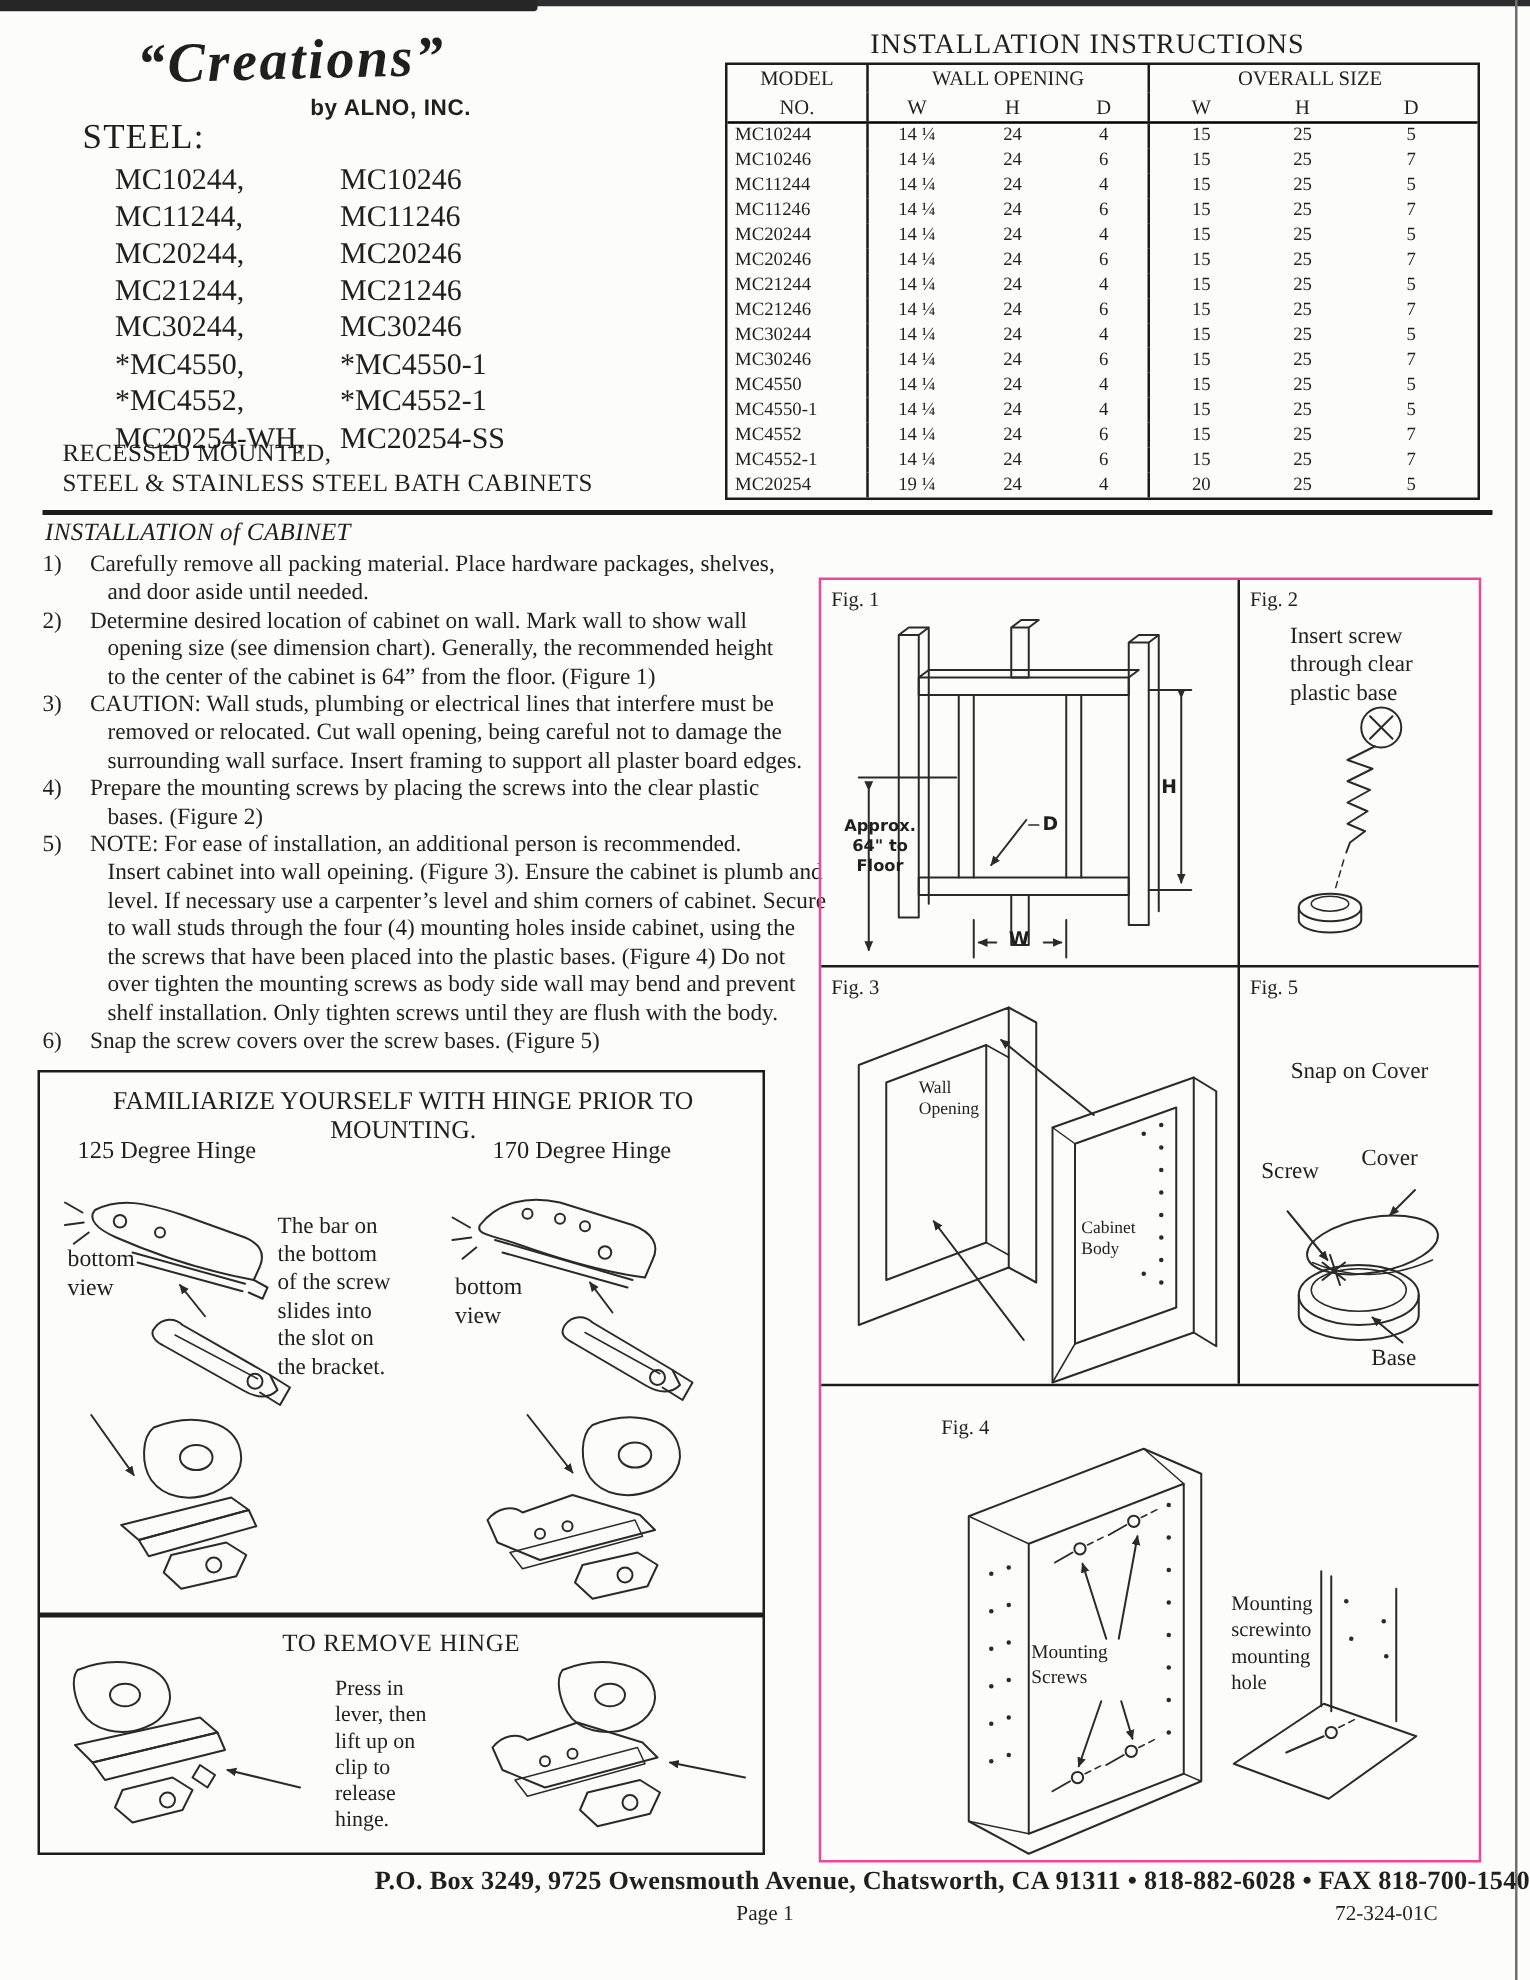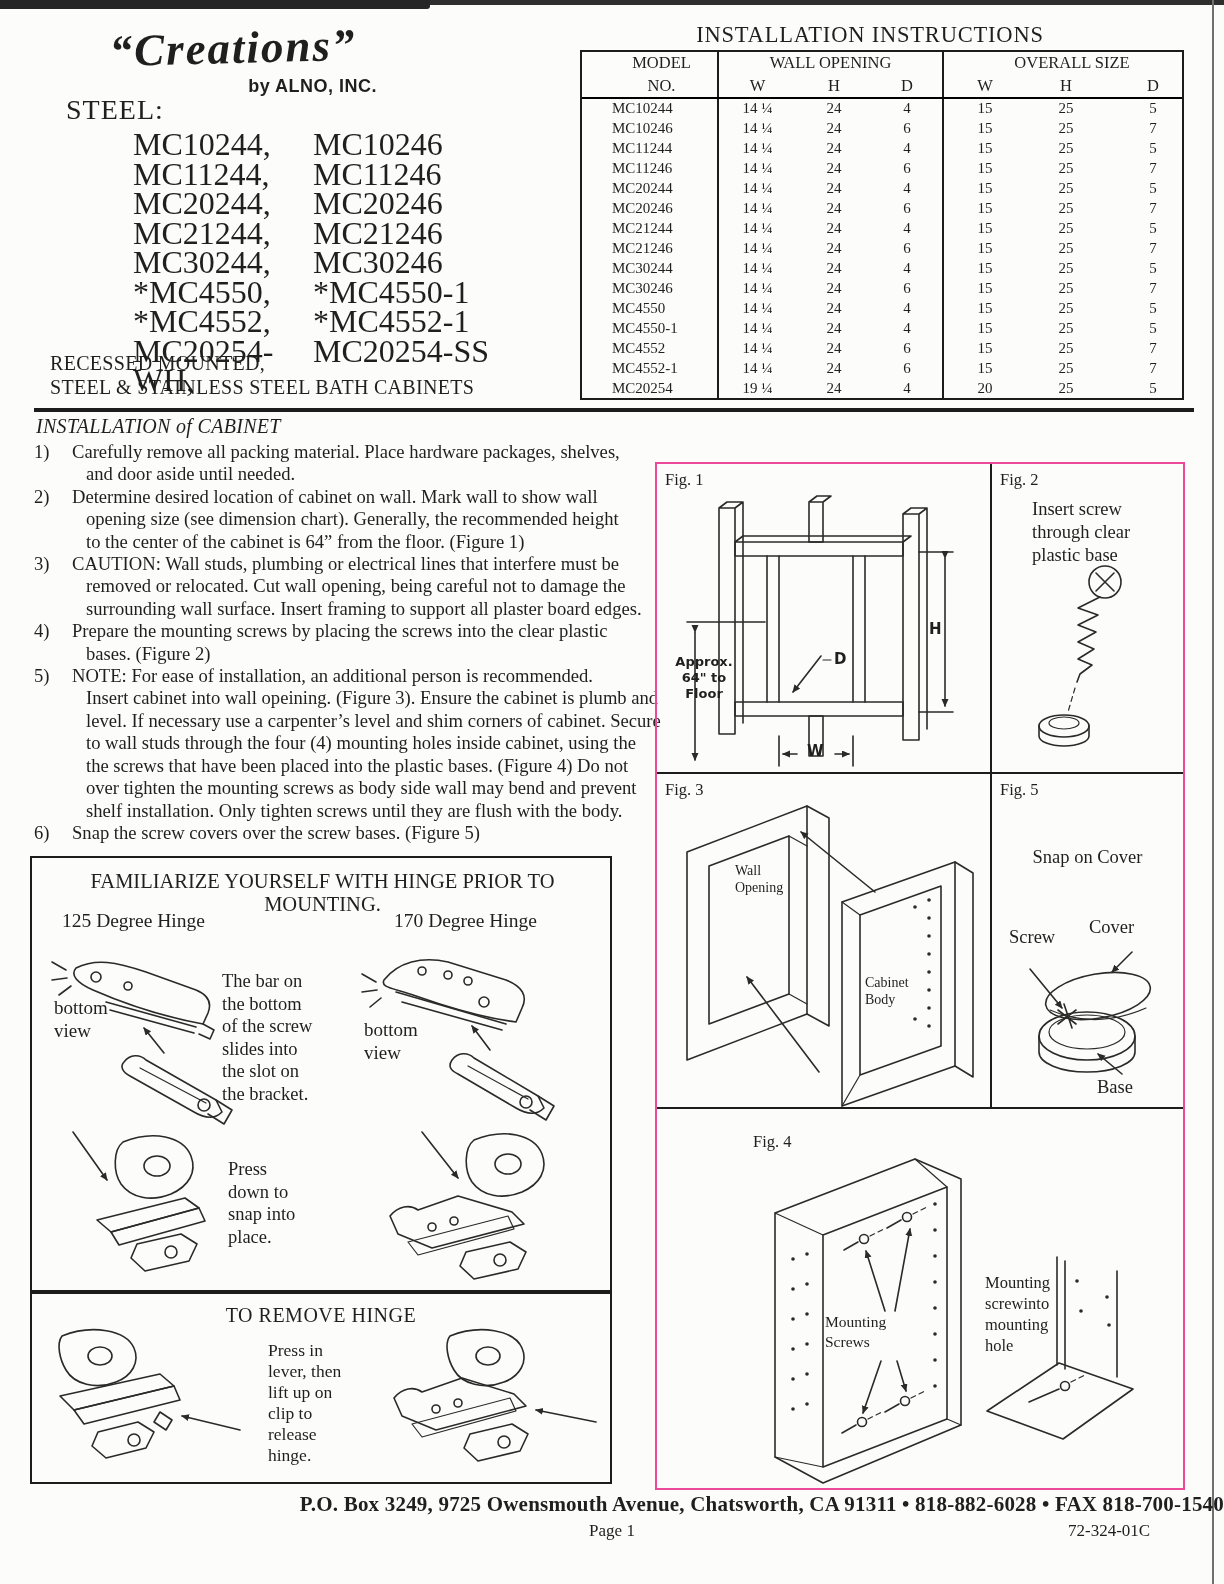--- a/index.html
+++ b/index.html
@@ -10,29 +10,29 @@
   
   #scan-top{left:0;top:0;width:1224px;height:5px;background:#2e2e2e;}
   #scan-top2{left:0;top:0;width:430px;height:9px;background:#262626;border-radius:0 0 3px 0;}
   #scan-right{left:1212px;top:0;width:2px;height:1584px;background:#6f6f6f;}
   
   #logo{left:78px;top:22px;width:310px;text-align:center;font-size:45px;font-weight:bold;font-style:italic;
         letter-spacing:2px;transform:rotate(-1.5deg);}
   #byline{left:205px;top:76px;width:172px;text-align:right;font-family:"Liberation Sans",sans-serif;
         font-weight:bold;font-size:18px;letter-spacing:.5px;}
   #model-heading{left:66px;top:94px;font-size:28px;letter-spacing:1px;}
-  #model-list{left:92px;top:130px;font-size:32px;line-height:29.5px;margin-left:41px;}
+  #model-list{left:92px;top:130px;font-size:24px;line-height:29.5px;}
   .model-row{display:grid;grid-template-columns:180px auto;}
   
   #subtitle{left:50px;top:352px;font-size:20px;line-height:23.5px;letter-spacing:.3px;}
   
   #table-title{left:645px;top:22px;width:450px;text-align:center;font-size:22.5px;letter-spacing:.8px;}
   #spec-table{left:580px;top:50px;width:604px;height:350px;border:2.5px solid #1c1c1c;
       display:flex;flex-direction:column;box-sizing:border-box;}
-  .t-row{display:grid;grid-template-columns:113px 77px 76px 72px 82px 80px 94px;align-items:center;padding-left:24px;}
+  .t-row{display:grid;grid-template-columns:113px 77px 76px 72px 82px 80px 94px;align-items:center;}
   .t-row span,.t-row div{text-align:center;}
   .th1{height:22px;font-size:16.5px;}
   .th2{height:23px;font-size:16.5px;border-bottom:2px solid #000000;}
   .t-data{flex:1;font-size:15px;}
   .cm{border-right:2px solid #1c1c1c;height:100%;display:flex;align-items:center;justify-content:center;box-sizing:border-box;}
   .cm.left{justify-content:flex-start;padding-left:6px;text-align:left;}
   .cd{border-right:2.5px solid #1c1c1c;height:100%;display:flex;align-items:center;justify-content:center;box-sizing:border-box;}
   .span3{grid-column:span 3;}
   
   #rule{left:34px;top:408px;width:1160px;height:3.5px;background:#1c1c1c;}
@@ -357,24 +357,20 @@
     <div class="abs bv pre" style="left:22px;top:138px;">bottom
 view</div>
     <div class="abs bv pre" style="left:332px;top:160px;">bottom
 view</div>
     <div class="abs note pre" style="left:190px;top:112px;width:110px;">The bar on
 the bottom
 of the screw
 slides into
 the slot on
 the bracket.</div>
-    <div class="abs note pre" style="left:196px;top:300px;width:100px;">Press
-down to
-snap into
-place.</div>
 
     <svg class="lineart" style="left:25px;top:266px;" width="170" height="162" viewBox="0 0 170 162">
       <path d="M16,8 L50,56" marker-end="url(#ah)"></path>
       <path d="M66,18 C96,6 126,12 134,32 C140,48 132,62 114,70 C94,78 74,74 64,60 C56,48 56,26 66,18 Z"></path>
       <ellipse cx="100" cy="42" rx="13" ry="10"></ellipse>
       <path d="M40,96 L128,74 L142,84 L54,108 Z"></path>
       <path d="M54,108 L142,84 L148,97 L62,121 Z"></path>
       <path d="M80,120 L124,110 L140,120 L132,137 L88,147 L74,134 Z"></path>
       <circle cx="114" cy="128" r="6"></circle>
     </svg>

